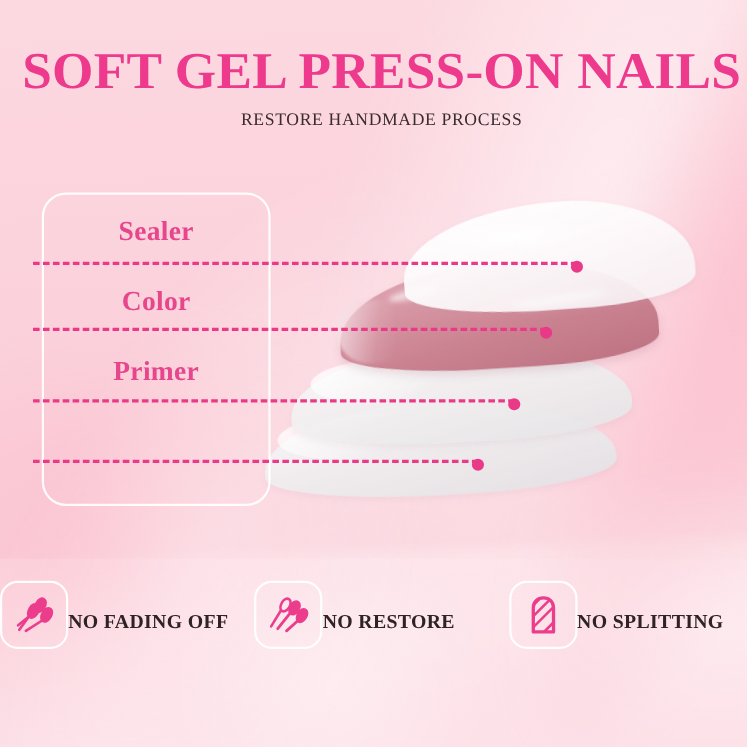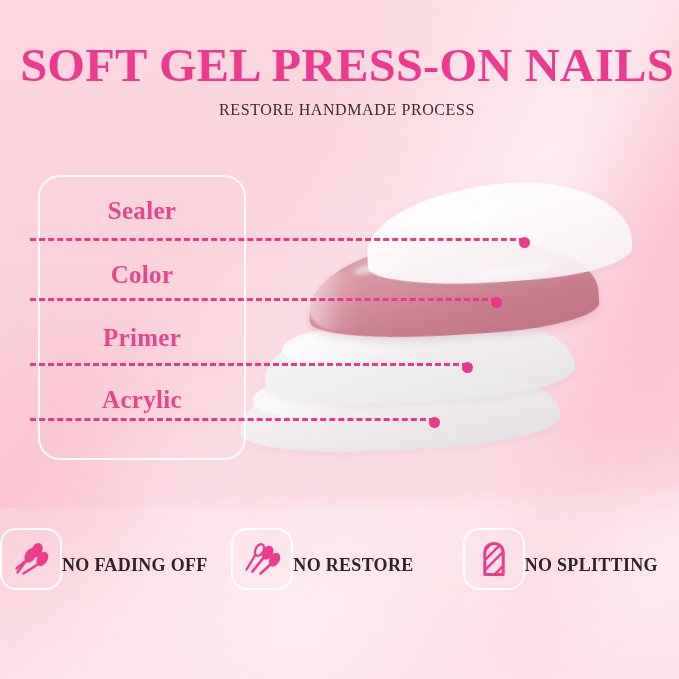--- a/index.html
+++ b/index.html
@@ -325,21 +325,20 @@
       <div class="edge-left"></div>
     </div>
     <div class="layer layer-sealer"></div>
   </div>
 
   <div class="callout-box"></div>
 
   <div class="label label-0">Sealer</div>
   <div class="label label-2">Primer</div>
   <div class="label label-1">Color</div>
-  <div class="label label-3">Acrylic</div>
 
   <div class="leader leader-0" style="width:495px">
     <span class="leader-dot"></span>
   </div>
   <div class="leader leader-1" style="width:467px">
     <span class="leader-dot"></span>
   </div>
   <div class="leader leader-2" style="width:438px">
     <span class="leader-dot"></span>
   </div>

